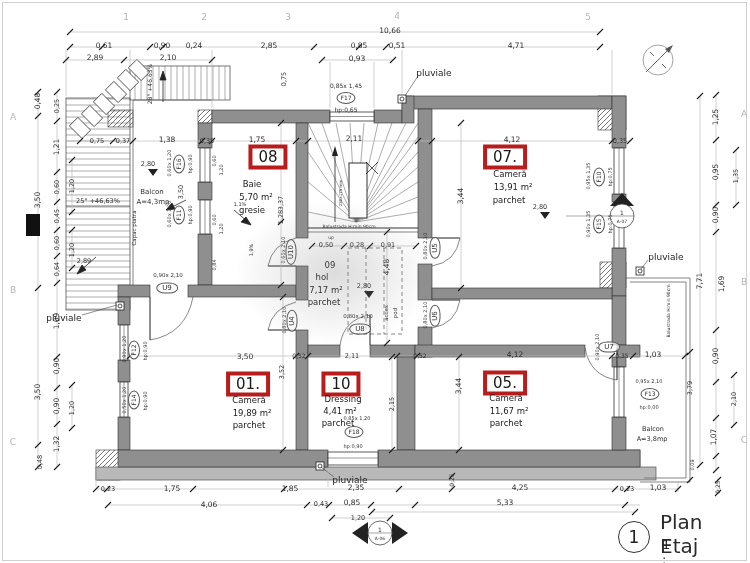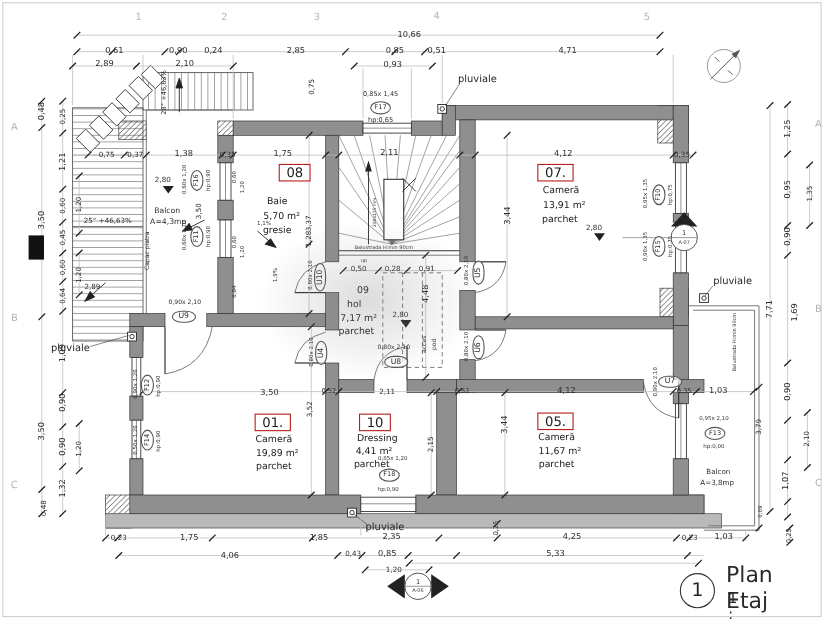--- a/index.html
+++ b/index.html
@@ -8,21 +8,21 @@
   #frame{position:absolute;left:2px;top:2px;right:3px;bottom:2px;border:1px solid #d0d0d0;pointer-events:none;}
   #draw{position:absolute;left:0;top:0;z-index:1;}
   .wm{position:absolute;z-index:4;pointer-events:none;border-radius:50%;
       background:radial-gradient(closest-side,rgba(130,130,130,.28),rgba(130,130,130,0));}
   .lbl{position:absolute;z-index:3;transform:translate(-50%,-50%);color:#2e2e2e;
        white-space:nowrap;line-height:1;}
   .dim{font-size:7.5px;}
   .grid{font-size:9px;color:#b4b4b4;}
   .note{font-size:9px;color:#1e1e1e;}
   .room{font-size:8.5px;color:#1a1a1a;}
-  .roomnum{font-size:12px;color:#1a1a1a;border:1px solid #b91c1c;padding:1px 6px;background:rgba(255,255,255,.65);}
+  .roomnum{font-size:15px;color:#1a1a1a;border:4px solid #b91c1c;padding:1px 6px;background:rgba(255,255,255,.65);}
   .tagf{font-size:6px;border:1px solid #555;border-radius:50%;padding:2px 3px;background:rgba(255,255,255,.7);}
   .tagu{font-size:7px;border:1px solid #555;border-radius:50% / 60%;padding:1px 5px;background:rgba(255,255,255,.7);}
   .tiny{font-size:5px;color:#333;}
   .lvl{font-size:6.5px;}
   .titleblock{position:absolute;z-index:5;}
   #title-badge{position:absolute;left:618px;top:521px;width:30px;height:30px;border:1.3px solid #333;
       border-radius:50%;text-align:center;line-height:30px;font-size:17px;color:#222;}
   #title-text{position:absolute;left:660px;top:510px;font-size:20px;color:#2a2a2a;}
   #title-scale{position:absolute;left:662px;top:537px;font-size:13px;color:#2a2a2a;}
   .secnum{position:absolute;z-index:5;text-align:center;color:#333;}
@@ -418,21 +418,21 @@
 
   <div class="secnum" style="left:622px;top:212px;transform:translate(-50%,-50%);font-size:6px;">1</div>
   <div class="secnum" style="left:622px;top:221px;transform:translate(-50%,-50%);font-size:4.5px;">A-07</div>
   <div class="secnum" style="left:380px;top:529px;transform:translate(-50%,-50%);font-size:6px;">1</div>
   <div class="secnum" style="left:380px;top:538px;transform:translate(-50%,-50%);font-size:4.5px;">A-06</div>
 <div class="lbl grid" style="left: 126px; top: 17px; transform: translate(-50%, -50%);">1</div>
     <div class="lbl grid" style="left: 204px; top: 17px; transform: translate(-50%, -50%);">2</div>
     <div class="lbl grid" style="left: 288px; top: 17px; transform: translate(-50%, -50%);">3</div>
     <div class="lbl grid" style="left: 397px; top: 16px; transform: translate(-50%, -50%);">4</div>
     <div class="lbl grid" style="left: 588px; top: 17px; transform: translate(-50%, -50%);">5</div>
-    <div class="lbl dim" style="left: 372px; top: 31px; transform: translate(-50%, -50%);">10,66</div>
+    <div class="lbl dim" style="left: 390px; top: 31px; transform: translate(-50%, -50%);">10,66</div>
     <div class="lbl dim" style="left: 104px; top: 46px; transform: translate(-50%, -50%);">0,61</div>
     <div class="lbl dim" style="left: 162px; top: 46px; transform: translate(-50%, -50%);">0,90</div>
     <div class="lbl dim" style="left: 194px; top: 46px; transform: translate(-50%, -50%);">0,24</div>
     <div class="lbl dim" style="left: 269px; top: 46px; transform: translate(-50%, -50%);">2,85</div>
     <div class="lbl dim" style="left: 359px; top: 46px; transform: translate(-50%, -50%);">0,85</div>
     <div class="lbl dim" style="left: 397px; top: 46px; transform: translate(-50%, -50%);">0,51</div>
     <div class="lbl dim" style="left: 516px; top: 46px; transform: translate(-50%, -50%);">4,71</div>
     <div class="lbl dim" style="left: 95px; top: 58px; transform: translate(-50%, -50%);">2,89</div>
     <div class="lbl dim" style="left: 168px; top: 58px; transform: translate(-50%, -50%);">2,10</div>
     <div class="lbl dim" style="left: 357px; top: 59px; transform: translate(-50%, -50%);">0,93</div>

